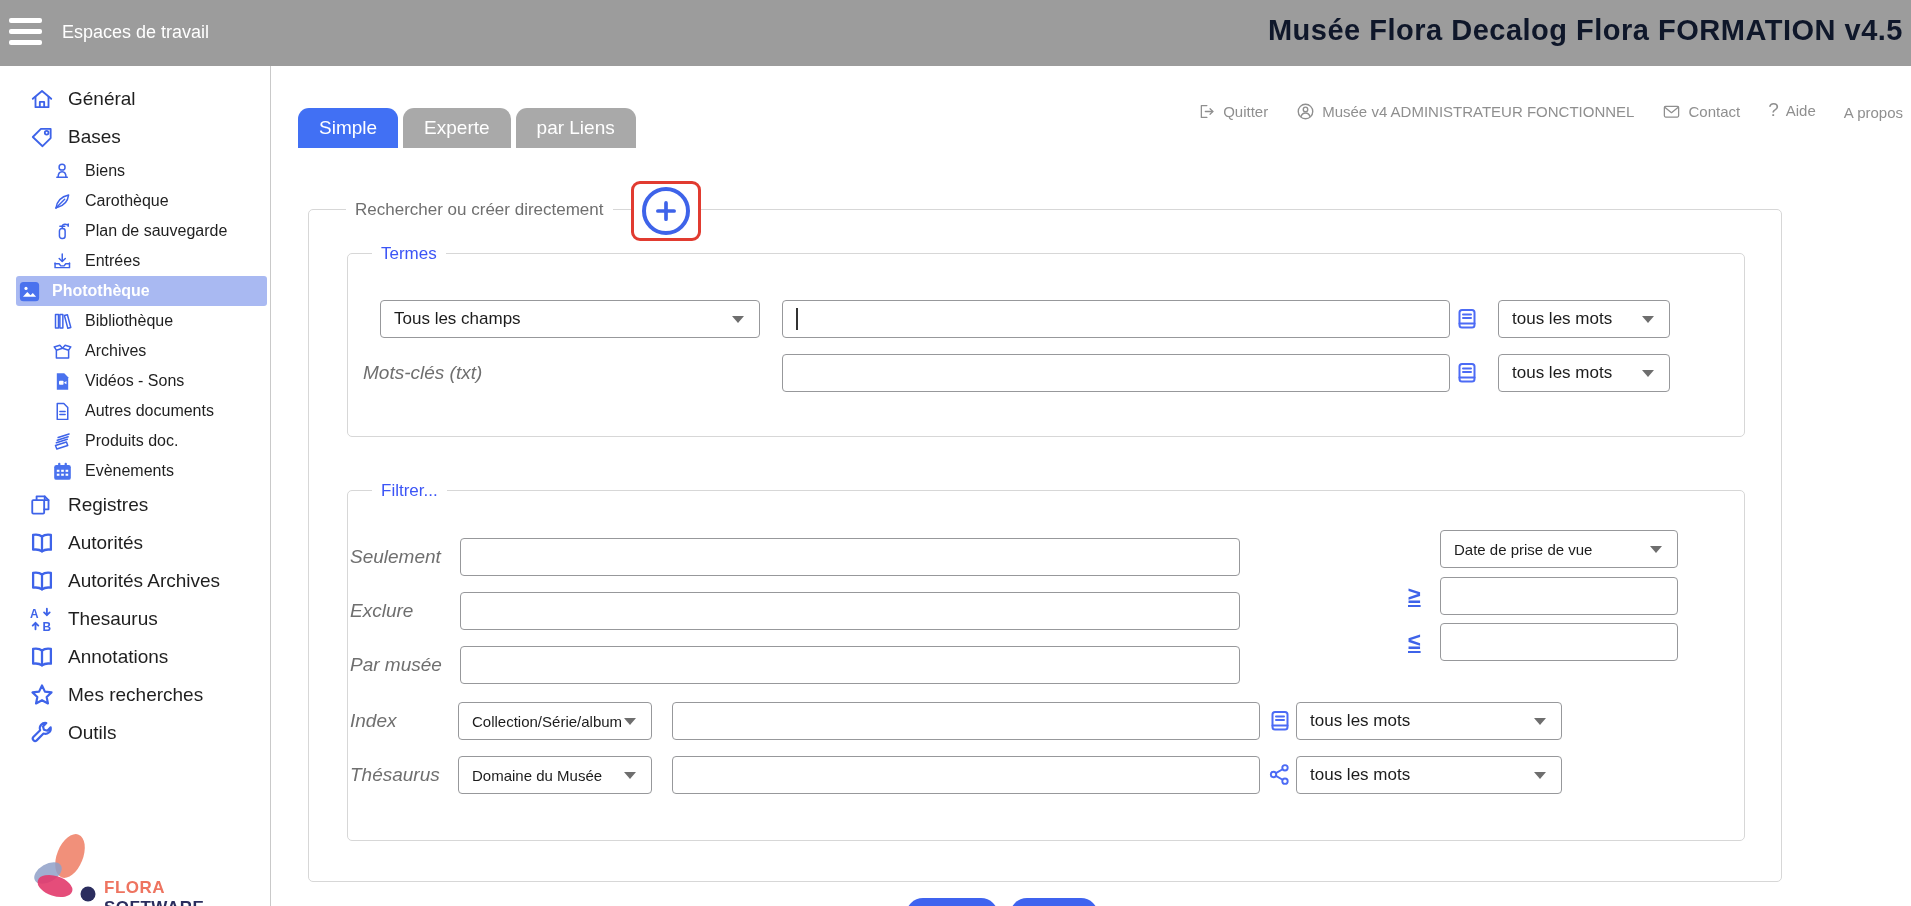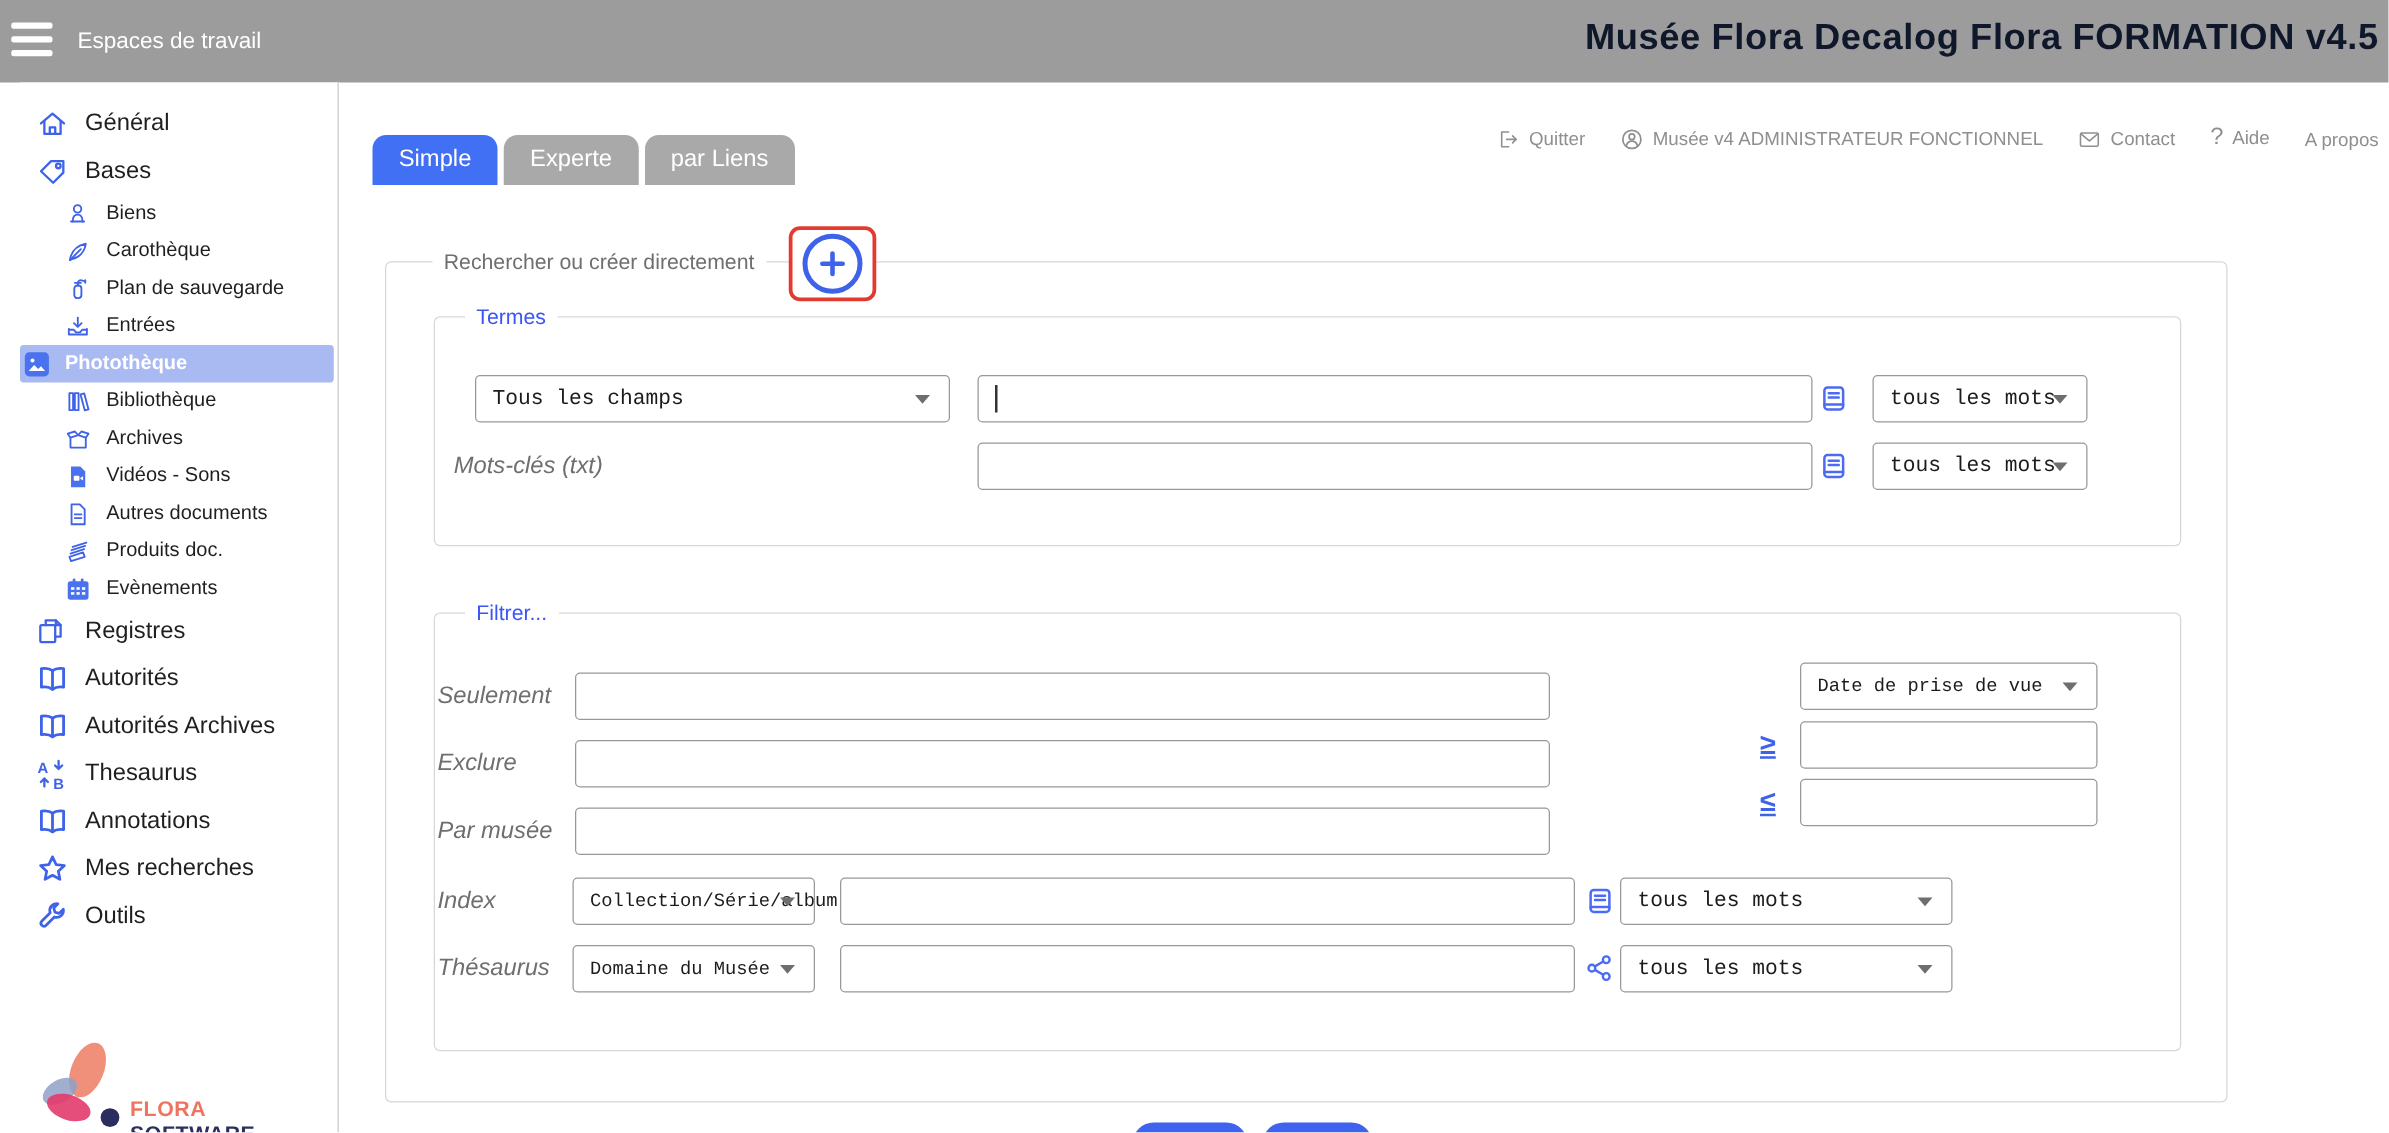--- a/index.html
+++ b/index.html
@@ -45,21 +45,21 @@
   .fset { position:absolute; border:1px solid #d7d7d7; border-radius:5px; background:#fff; }
   .leg { position:absolute; background:#fff; padding:0 9px; font-size:17px; white-space:nowrap; }
   .leg-gray { color:#6f6f6f; }
   .leg-blue { color:#3c55f6; }
 
   .plus-frame { position:absolute; left:631px; top:181px; width:70px; height:60px; border:3px solid #e13b30; border-radius:9px; background:#fff; }
   .plus-btn { position:absolute; left:8px; top:3px; width:48px; height:48px; border-radius:50%; border:4px solid #3e63e9; background:#fff; cursor:pointer; display:flex; align-items:center; justify-content:center; }
 
   
   .ctl { position:absolute; height:38px; border:1px solid #97989b; border-radius:4px; background:#fff; display:flex; align-items:center; padding:0 13px; font-size:17px; color:#1c1c1c; }
-  .sel { cursor:pointer;font-family:Liberation Mono, monospace; }
+  .sel { cursor:pointer; }
   .sel::after { content:""; position:absolute; right:15px; top:50%; margin-top:-3px; border-left:6px solid transparent; border-right:6px solid transparent; border-top:7px solid #6e6e6e; }
   .flabel { position:absolute; font-style:italic; color:#6f6f6f; font-size:19px; }
   .caret { width:1.5px; height:22px; background:#333; }
   .adorn { position:absolute; width:24px; height:24px; cursor:pointer; }
   .cmp { position:absolute; color:#3e63e9; font-size:23px; text-decoration:underline; font-weight:bold; }
 
   .bottom-btn { position:absolute; top:898px; height:34px; border-radius:17px; background:#3f63ef; border:none; cursor:pointer; }
 </style>
 </head>
 <body>

